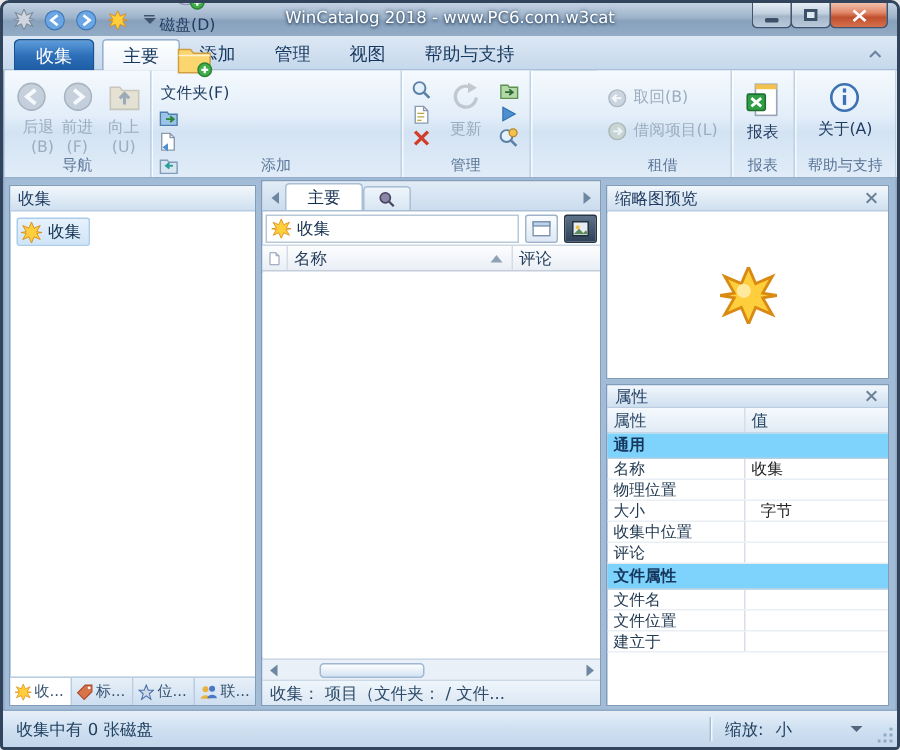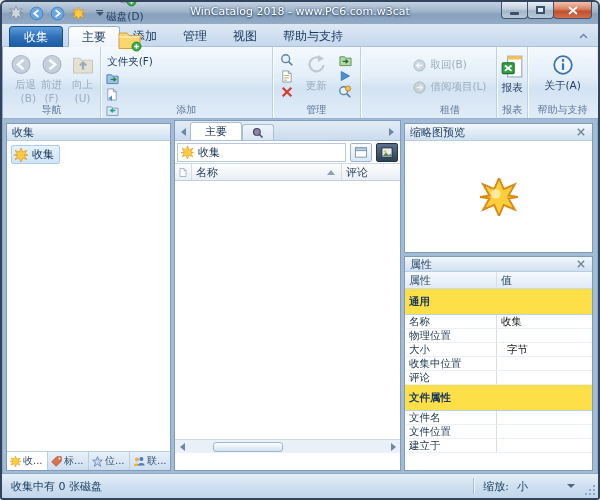--- a/index.html
+++ b/index.html
@@ -114,22 +114,22 @@
 
   .props-panel { left:402px; top:254px; right:5px; bottom:27px; }
   .pgrid-header { height:17px; display:flex; background:linear-gradient(#f5f9fd,#e1ebf5);
                   border-bottom:1px solid #c9d6e4; font-size:11px; color:#2c4a68; }
   .pgrid-header .pcell { padding:1px 4px; }
   .pname-col { width:92px; border-right:1px solid #d7dee8; }
   .prow { display:flex; height:14px; font-size:10.5px; color:#222; border-bottom:1px solid #eaeff5; }
   .prow .pcell { padding:0 4px; overflow:hidden; white-space:nowrap; }
   .prow .pname-col { color:#223a52; }
   .prow .pval-col { flex:1; }
-  .prow-group { display:flex; align-items:center; height:26px; font-size:10.5px; font-weight:bold;
-                color:#16375e; background:#fde047; border-bottom:1px solid #b9cfe4; padding:0 4px; }
+  .prow-group { display:flex; align-items:center; height:17px; font-size:10.5px; font-weight:bold;
+                color:#16375e; background:#7dd3fc; border-bottom:1px solid #b9cfe4; padding:0 4px; }
 
   
   .statusbar { position:absolute; left:0; right:0; bottom:0; height:25px;
                background:linear-gradient(#e6eff9,#cfe0f1 50%,#c2d6eb); border-top:1px solid #8fa9c4;
                display:flex; align-items:center; font-size:11px; color:#20405f; }
   .sb-text { padding-left:9px; }
   .sb-right { position:absolute; right:20px; display:flex; align-items:center; gap:5px; }
   .sb-sep { width:1px; height:16px; background:#a8bed6; box-shadow:1px 0 0 #f0f6fc; margin-right:4px; }
   .zoom-select { width:64px; display:flex; align-items:center; justify-content:space-between; padding:1px 3px; }
   .caret-down { width:0; height:0; border-left:4px solid transparent; border-right:4px solid transparent;
@@ -348,21 +348,21 @@
           <svg width="13" height="13" viewBox="0 0 14 14">
               <circle cx="7" cy="7" r="6" fill="#a8d1a0" stroke="#6b9a6b"></circle>
               <path d="M4 7 H10 M7.5 4.5 L10 7 l-2.5 2.5" fill="none" stroke="#fff" stroke-width="1.6"></path>
             </svg>
           <span>借阅项目(L)</span>
         </div>
       </div>
       <div class="rgroup-caption">租借</div>
     </div>
 
-    <div class="rgroup" style="width:31px;align-items:center;">
+    <div class="rgroup" style="width:42px;align-items:center;">
       <div class="rbtn" style="width:38px;">
         <svg width="22" height="24" viewBox="0 0 20 22">
             <rect x="6" y="2" width="13" height="19" fill="#fff" stroke="#9aa6b8"></rect>
             <rect x="6" y="2" width="13" height="3" fill="#f2c14e"></rect>
             <rect x="1" y="8" width="11" height="10" rx="1" fill="#2f9e44" stroke="#1e7030"></rect>
             <path d="M3.5 10.5 l6 5 M9.5 10.5 l-6 5" stroke="#fff" stroke-width="1.7"></path>
           </svg>
         <span>报表</span>
       </div>
       <div class="rgroup-caption">报表</div>
@@ -478,20 +478,21 @@
     <div style="position:absolute;top:61px;left:0;right:0;bottom:32px;background:#fff;"></div>
     <div class="hscroll">
       <div class="hs-arrow">
           <span class="tri-l"></span>
         </div>
       <div class="hs-thumb"></div>
       <div class="hs-arrow right">
           <span class="tri-r"></span>
         </div>
     </div>
+    <div class="cstatus">收集： 项目（文件夹： / 文件...</div>
   </div>
 
   <div class="panel thumb-panel">
     <div class="panel-header">
       <span>缩略图预览</span>
       <span class="spacer"></span>
       <span class="xbtn">
         <svg width="8" height="8" viewBox="0 0 10 10">
             <path d="M1 1 L9 9 M9 1 L1 9" stroke="#6b7f95" stroke-width="1.6"></path>
           </svg>

